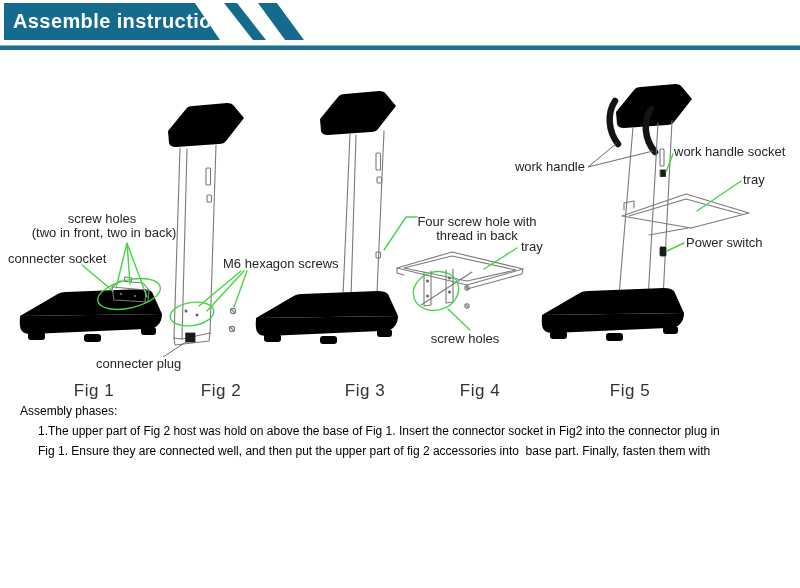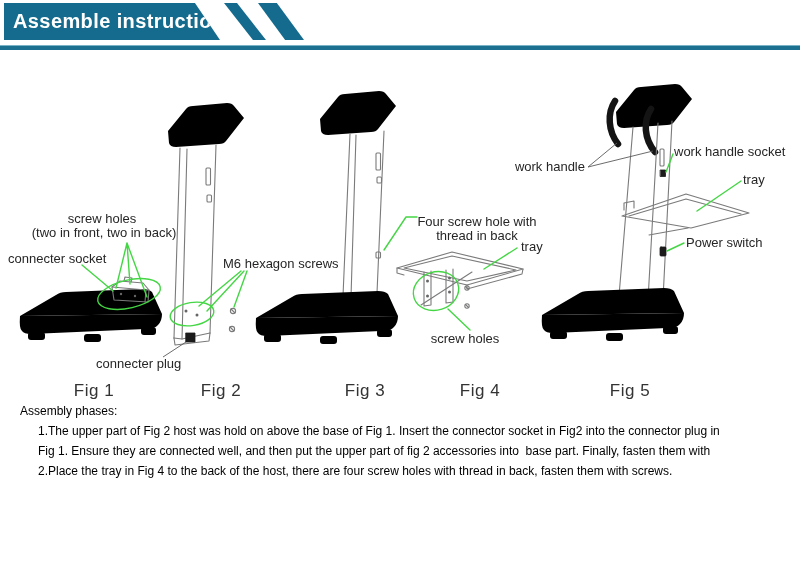--- a/index.html
+++ b/index.html
@@ -201,16 +201,15 @@
     <text class="cap" x="221" y="396" text-anchor="middle">Fig 2</text>
     <text class="cap" x="365" y="396" text-anchor="middle">Fig 3</text>
     <text class="cap" x="480" y="396" text-anchor="middle">Fig 4</text>
     <text class="cap" x="630" y="396" text-anchor="middle">Fig 5</text>
   </svg>
 
   <div class="phases">
     <div class="ph-head">Assembly phases:</div>
     <div class="ln">1.The upper part of Fig 2 host was hold on above the base of Fig 1. Insert the connector socket in Fig2 into the connector plug in</div>
     <div class="ln cont">Fig 1. Ensure they are connected well, and then put the upper part of fig 2 accessories into  base part. Finally, fasten them with</div>
-    <div class="ln">2.Place the tray in Fig 4 to the back of the host, there are four screw holes with thread in back, fasten them with screws.</div>
   </div>
 
 </div>
 
 </body></html>

